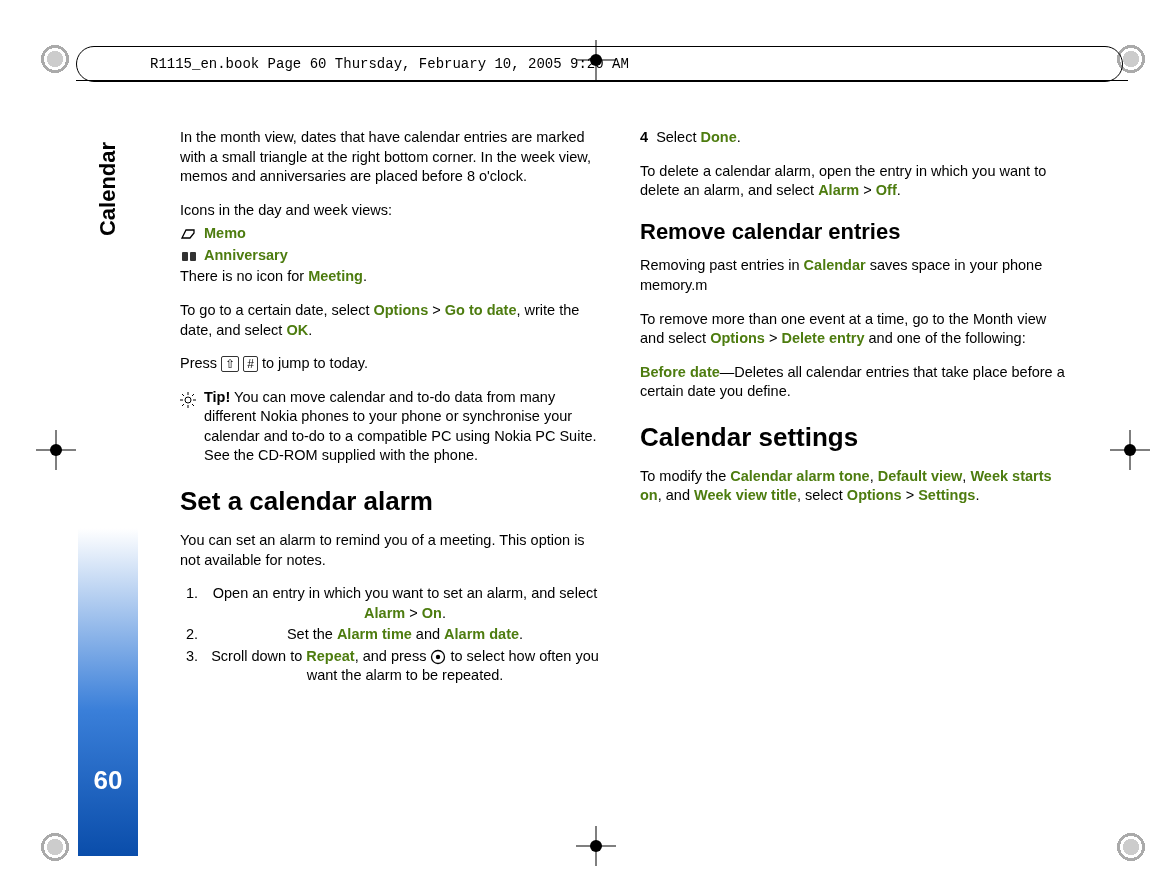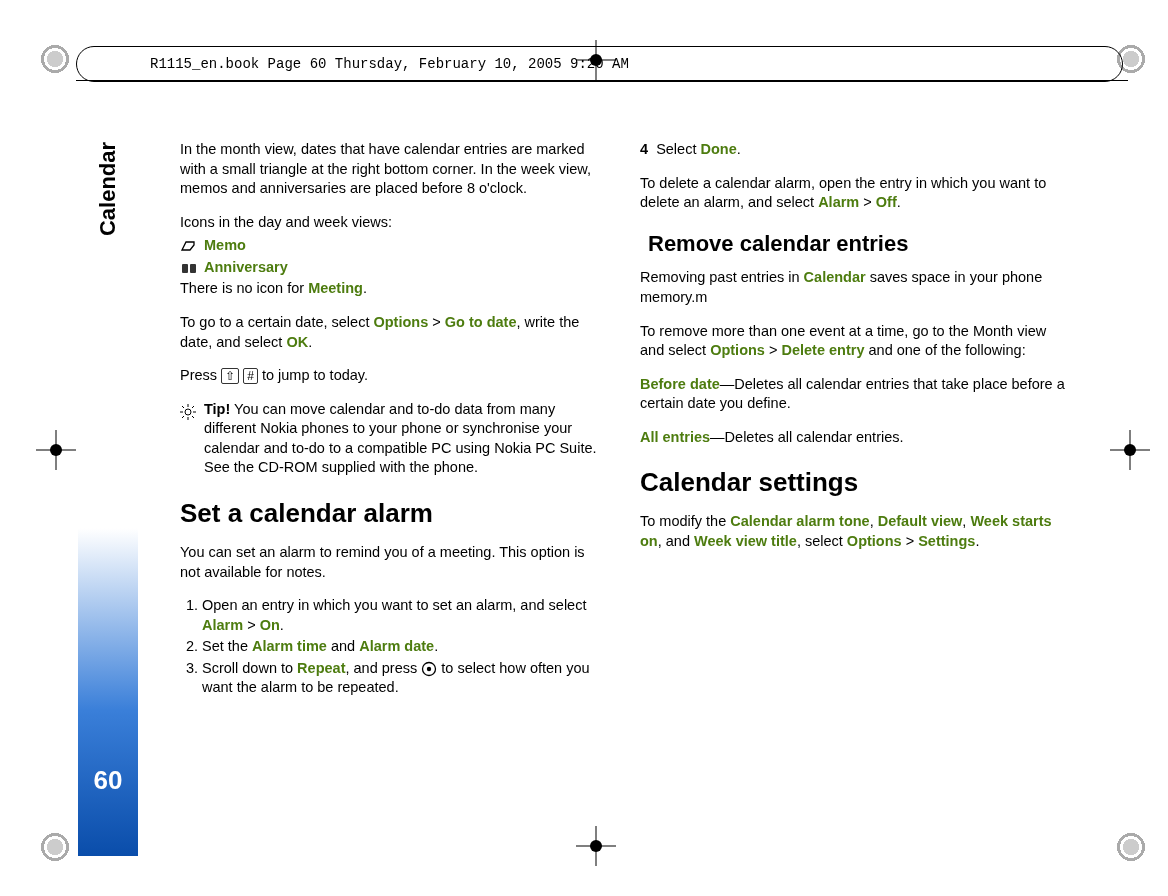--- a/index.html
+++ b/index.html
@@ -95,48 +95,48 @@
     left: 50%;
     transform: translateX(-50%);
     color: #fff;
     font-weight: bold;
     font-size: 26px;
   }
 
   .content {
     position: absolute;
     left: 180px;
-    top: 140px;
+    top: 128px;
     width: 900px;
     display: flex;
     gap: 32px;
   }
   .col {
     width: 428px;
     font-size: 14.5px;
     line-height: 1.35;
   }
   .col p { margin: 0 0 14px 0; }
   .blue { color: #4d7c0f; font-weight: bold; }
   .bold { font-weight: bold; }
   h2.sect {
     font-size: 26px;
     font-weight: bold;
     margin: 18px 0 12px 0;
   }
   h3.sub {
     font-size: 22px;
     font-weight: bold;
-    margin: 16px 0 10px 8px;
+    margin: 16px 0 10px 0;
   }
   .icons-line { display: flex; gap: 6px; margin-bottom: 2px; }
   .tip-row { display: flex; gap: 8px; margin-bottom: 14px; }
   .tip-icon { flex: 0 0 auto; margin-top: 2px; }
   ol.steps { margin: 0 0 14px 0; padding-left: 22px; }
-  ol.steps li { margin-bottom: 2px; }
+  ol.steps li { margin-bottom: 2px; text-align: center; }
   svg { display: inline-block; vertical-align: middle; }
   .key-box {
     display:inline-block;
     border:1px solid #333;
     border-radius:2px;
     padding:0 3px;
     font-size:12px;
     line-height:14px;
     vertical-align:middle;
   }
@@ -268,23 +268,20 @@
     </p>
 
     <p>
       <span>To remove more than one event at a time, go to the Month view and select </span><span class="blue">Options</span><span> &gt; </span><span class="blue">Delete entry</span><span> and one of the following:</span>
     </p>
 
     <p>
       <span class="blue">Before date</span><span>—Deletes all calendar entries that take place before a certain date you define.</span>
     </p>
 
-    <p>
-      <span class="blue">All entries</span><span>—Deletes all calendar entries.</span>
-    </p>
 
     <h2 class="sect">Calendar settings</h2>
 
     <p>
       <span>To modify the </span><span class="blue">Calendar alarm tone</span><span>, </span><span class="blue">Default view</span><span>, </span><span class="blue">Week starts on</span><span>, and </span><span class="blue">Week view title</span><span>, select </span><span class="blue">Options</span><span> &gt; </span><span class="blue">Settings</span><span>.</span>
     </p>
   </div>
 </div>
 
 </body></html>

